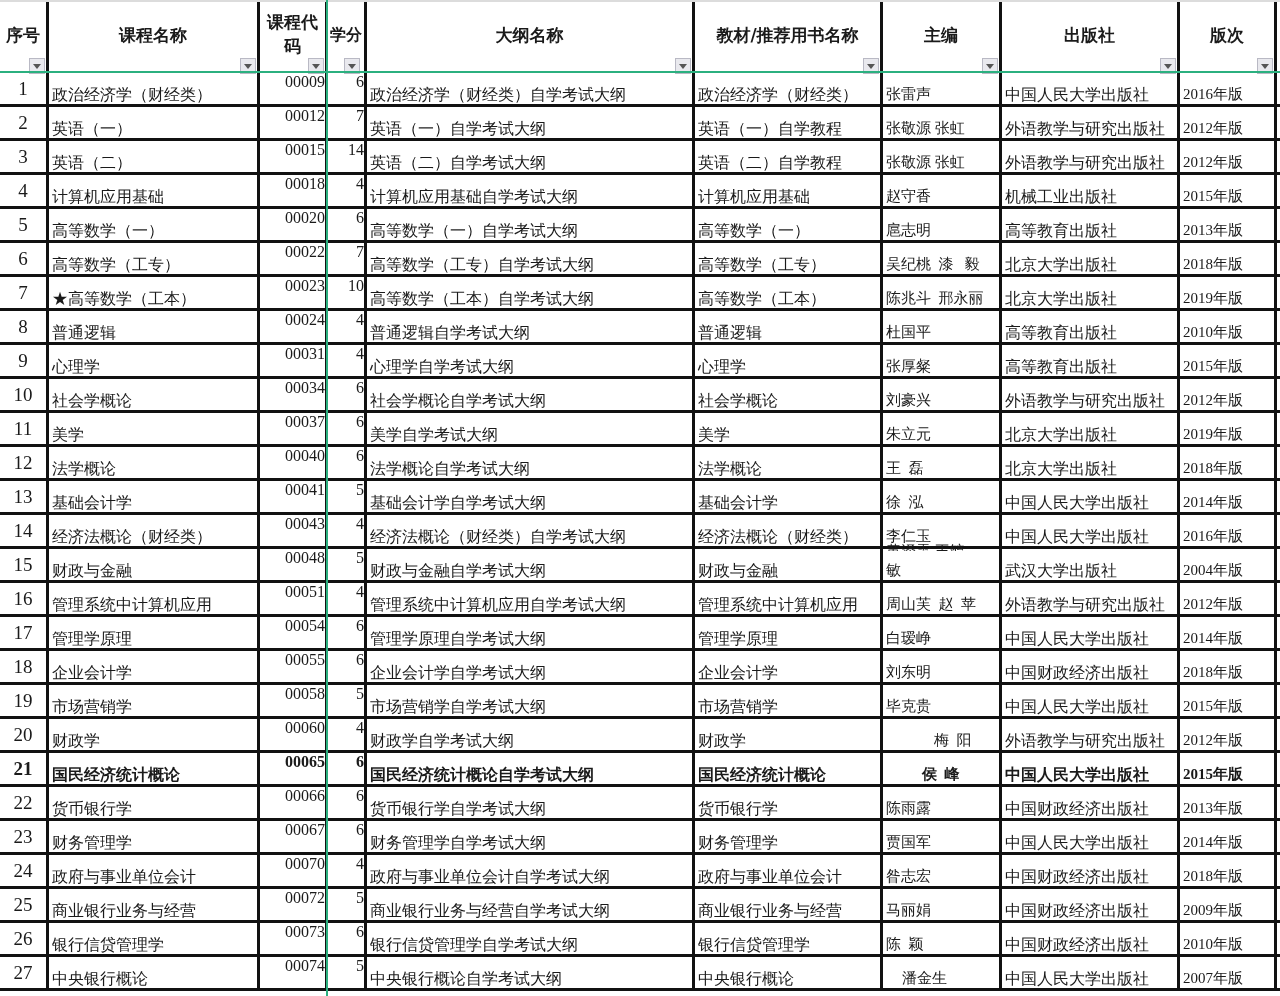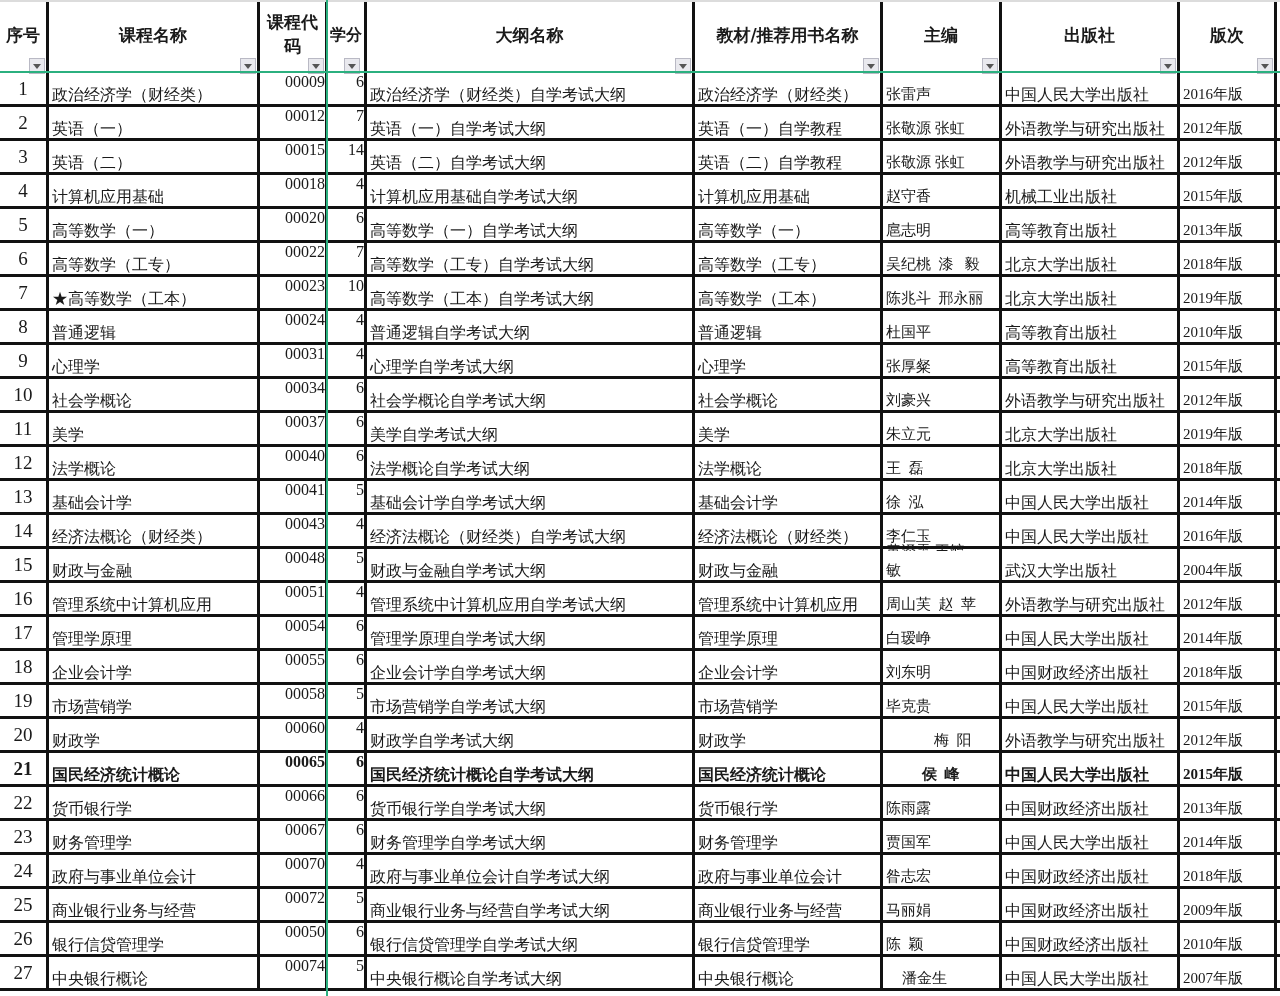--- a/index.html
+++ b/index.html
@@ -417,21 +417,21 @@
     <div class="cell txt c5"><span>商业银行业务与经营</span></div>
     <div class="cell txt ed c6"><span style="white-space:pre;">马丽娟</span></div>
     <div class="cell txt c7"><span>中国财政经济出版社</span></div>
     <div class="cell txt c8"><span style="font-size:15px;">2009年版</span></div>
   </div>
       <div class="row" style="top: 850px;">
     <div class="cell num c0">
           <span>26</span>
         </div>
     <div class="cell txt c1"><span>银行信贷管理学</span></div>
-    <div class="cell ctr c2"><span>00050</span></div>
+    <div class="cell ctr c2"><span>00073</span></div>
     <div class="cell ctr c3"><span>6</span></div>
     <div class="cell txt c4"><span>银行信贷管理学自学考试大纲</span></div>
     <div class="cell txt c5"><span>银行信贷管理学</span></div>
     <div class="cell txt ed c6"><span style="white-space:pre;">陈  颖</span></div>
     <div class="cell txt c7"><span>中国财政经济出版社</span></div>
     <div class="cell txt c8"><span style="font-size:15px;">2010年版</span></div>
   </div>
       <div class="row" style="top: 884px;">
     <div class="cell num c0">
           <span>27</span>

